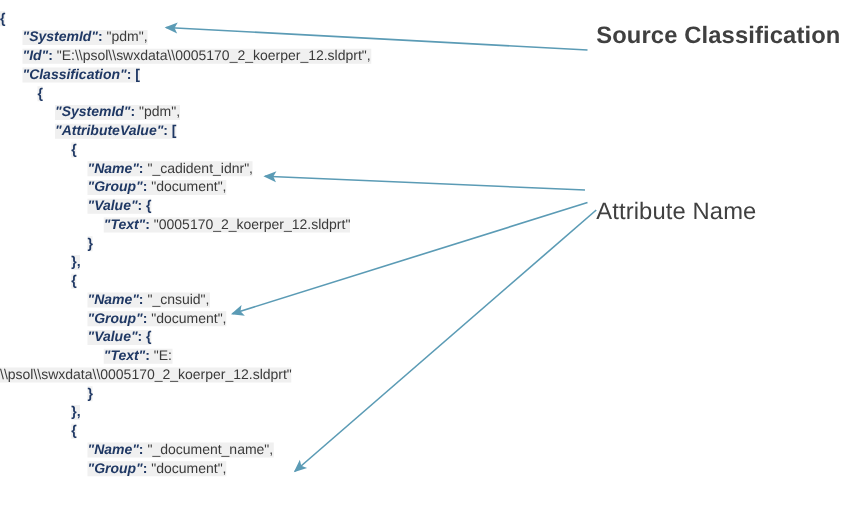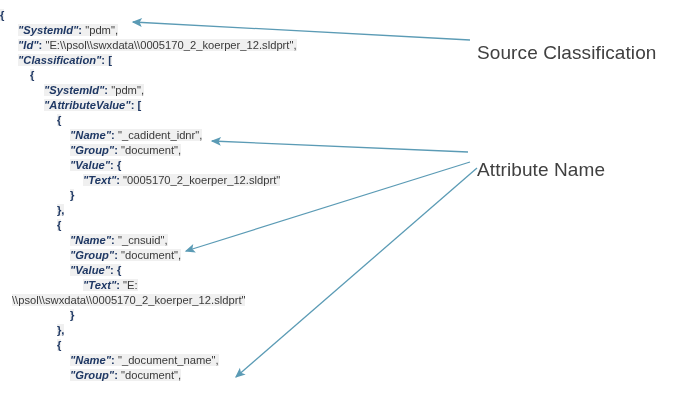--- a/index.html
+++ b/index.html
@@ -60,21 +60,21 @@
   
   .annot-label {
     position: absolute;
     font-family: "Liberation Sans", sans-serif;
     font-size: 19px;
     color: #404040;
     white-space: nowrap;
     letter-spacing: 0.1px;
     z-index: 4;
   }
-  #label-source-classification { left: 477px; top: 42px; }
+  #label-source-classification { left: 477px; top: 18px; font-weight: bold; }
   #label-attribute-name       { left: 477px; top: 147px; margin-top: 12px; }
 
   
   #arrow-layer {
     position: absolute;
     left: 0; top: 0;
     width: 675px; height: 410px;
     z-index: 3;
     pointer-events: none;
   }
@@ -95,21 +95,21 @@
     <div class="code-line" style="top: 143.5px; padding-left: 70px;"><span class="seg"><span class="key">"Group"</span><span class="punct">: </span><span class="val">"document",</span></span></div>
     <div class="code-line" style="top: 158.5px; padding-left: 70px;"><span class="seg"><span class="key">"Value"</span><span class="punct">: {</span></span></div>
     <div class="code-line" style="top: 173.5px; padding-left: 83px;"><span class="seg"><span class="key">"Text"</span><span class="punct">: </span><span class="val">"0005170_2_koerper_12.sldprt"</span></span></div>
     <div class="code-line" style="top: 188.5px; padding-left: 70px;"><span class="seg"><span class="brace">}</span></span></div>
     <div class="code-line" style="top: 203.5px; padding-left: 57px;"><span class="seg"><span class="brace">},</span></span></div>
     <div class="code-line" style="top: 218.5px; padding-left: 57px;"><span class="seg"><span class="brace">{</span></span></div>
     <div class="code-line" style="top: 233.5px; padding-left: 70px;"><span class="seg"><span class="key">"Name"</span><span class="punct">: </span><span class="val">"_cnsuid",</span></span></div>
     <div class="code-line" style="top: 248.5px; padding-left: 70px;"><span class="seg"><span class="key">"Group"</span><span class="punct">: </span><span class="val">"document",</span></span></div>
     <div class="code-line" style="top: 263.5px; padding-left: 70px;"><span class="seg"><span class="key">"Value"</span><span class="punct">: {</span></span></div>
     <div class="code-line" style="top: 278.5px; padding-left: 83px;"><span class="seg"><span class="key">"Text"</span><span class="punct">: </span><span class="val">"E:</span></span></div>
-    <div class="code-line" style="top: 293.5px; padding-left: 12px;"><span class="seg"><span class="val">\\psol\\swxdata\\0005170_2_koerper_12.sldprt"</span></span></div>
+    <div class="code-line" style="top: 293.5px; padding-left: 0px;"><span class="seg"><span class="val">\\psol\\swxdata\\0005170_2_koerper_12.sldprt"</span></span></div>
     <div class="code-line" style="top: 308.5px; padding-left: 70px;"><span class="seg"><span class="brace">}</span></span></div>
     <div class="code-line" style="top: 323.5px; padding-left: 57px;"><span class="seg"><span class="brace">},</span></span></div>
     <div class="code-line" style="top: 338.5px; padding-left: 57px;"><span class="seg"><span class="brace">{</span></span></div>
     <div class="code-line" style="top: 353.5px; padding-left: 70px;"><span class="seg"><span class="key">"Name"</span><span class="punct">: </span><span class="val">"_document_name",</span></span></div>
     <div class="code-line" style="top: 368.5px; padding-left: 70px;"><span class="seg"><span class="key">"Group"</span><span class="punct">: </span><span class="val">"document",</span></span></div>
   </div>
 
 <svg id="arrow-layer" width="675" height="410" viewBox="0 0 675 410">
   <defs>
     <marker id="ah" markerWidth="9" markerHeight="9" refX="7.5" refY="4.5" orient="auto" markerUnits="strokeWidth">

